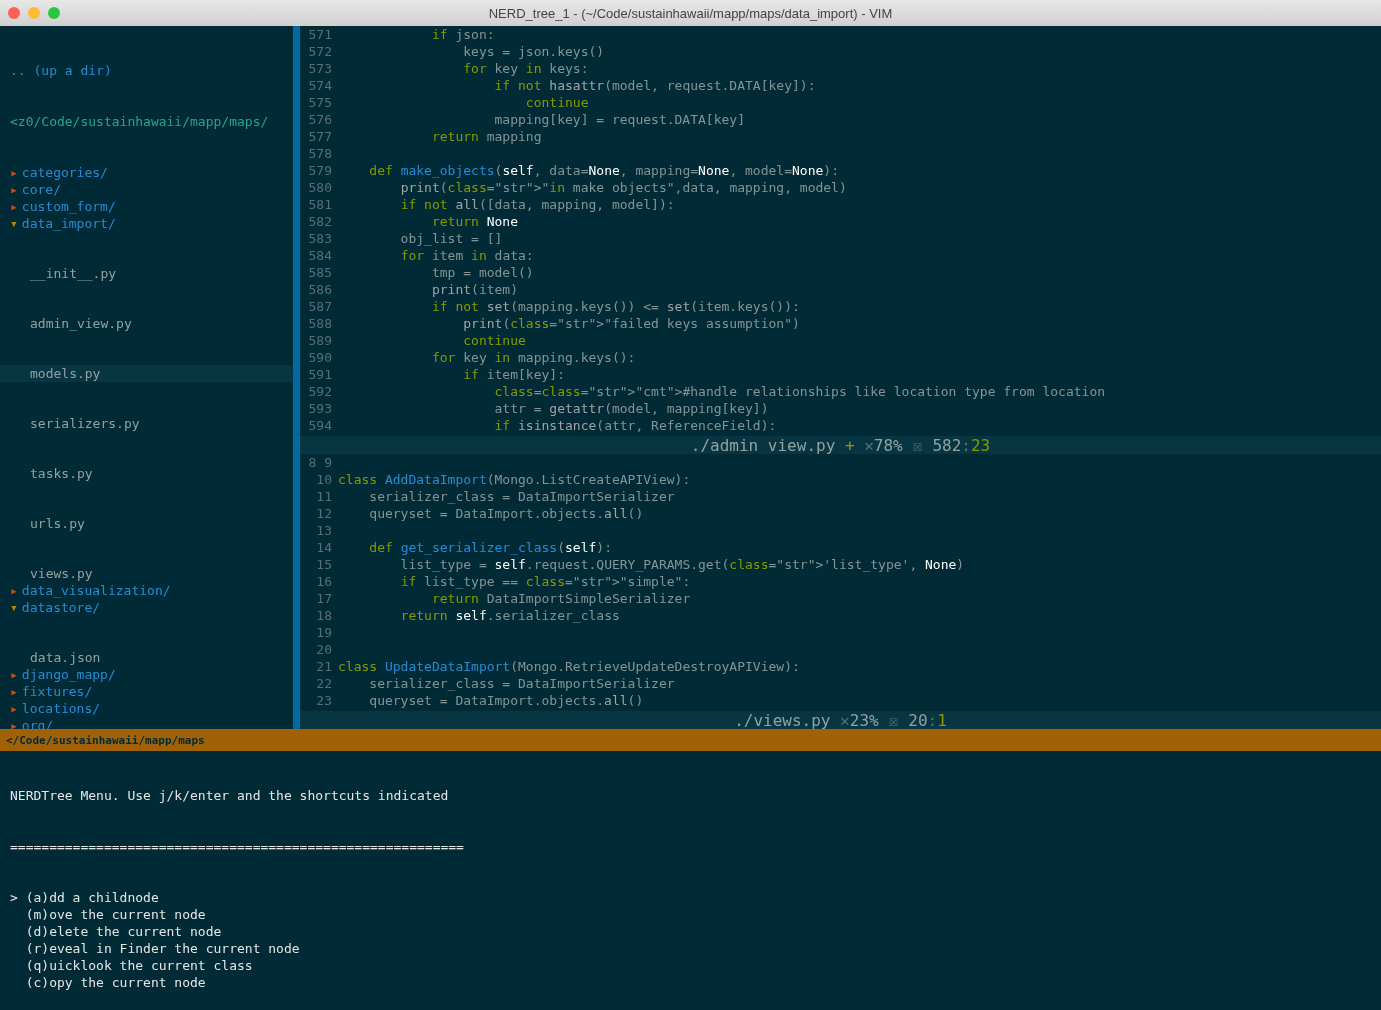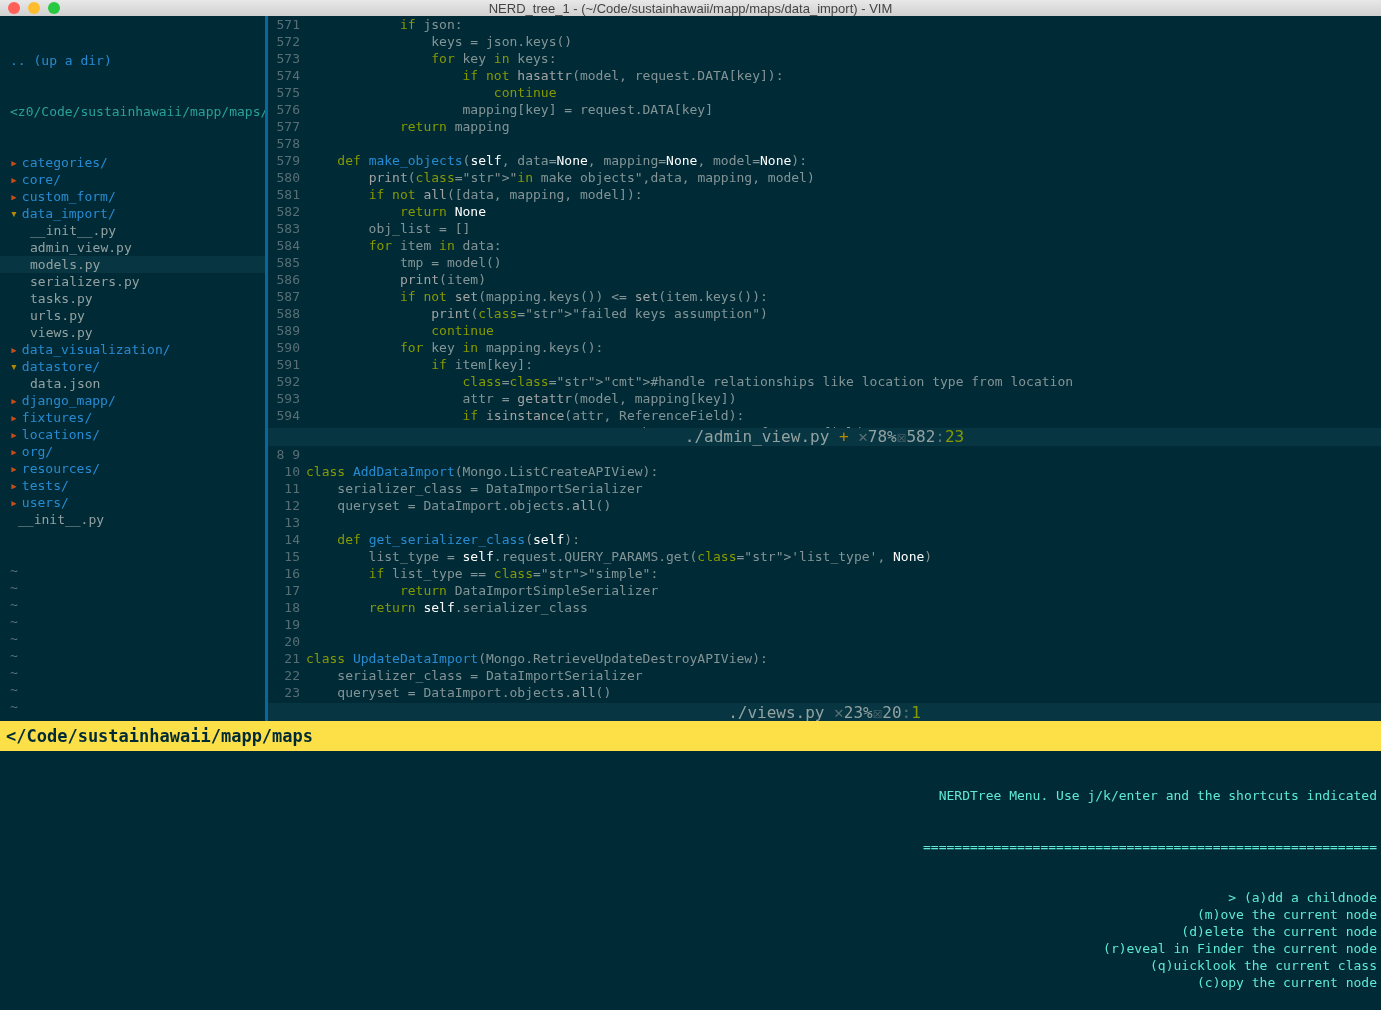--- a/index.html
+++ b/index.html
@@ -8,77 +8,77 @@
   font-size: 13px;
   background: #002b36;
   color: #839496;
   width: 1381px;
   height: 1010px;
   overflow: hidden;
   display: flex;
   flex-direction: column;
 }
 .titlebar {
-  height: 16px;
+  height: 26px;
   background: linear-gradient(#e8e8e8, #d0d0d0);
   display: flex;
   align-items: center;
   padding: 0 8px;
   position: relative;
 }
 .traffic-lights { display: flex; gap: 8px; }
 .light { width: 12px; height: 12px; border-radius: 50%; }
 .light.red { background: #ff5f57; }
 .light.yellow { background: #febc2e; }
 .light.green { background: #28c840; }
 .window-title {
   position: absolute; left: 0; right: 0; text-align: center;
   color: #444; font-size: 13px; font-family: -apple-system, sans-serif;
   pointer-events: none;
 }
 .main-area { flex: 1; display: flex; min-height: 0; }
 .nerdtree {
-  width: 268px; background: #002b36; border-right: 3px solid #0369a1;
+  width: 300px; background: #002b36; border-right: 7px solid #0369a1;
   padding: 2px 0; white-space: pre; overflow: hidden; line-height: 17px;
 }
 .nt-line { padding: 0 10px; }
 .nt-up { color: #268bd2; }
 .nt-path { color: #2aa198; }
 .nt-exp { color: #cb4b16; padding-right: 4px; }
 .nt-exp.open { color: #b58900; }
 .nt-dir { color: #268bd2; margin-top: 36px; }
-.nt-file { color: #93a1a1; padding-left: 18px; }
+.nt-file { color: #93a1a1; padding-left: 18px; margin-top: 33px; }
 .nt-file.sel { background: #073642; display: block; }
 .nt-file.indent { padding-left: 30px; }
 .tilde { color: #586e75; padding-left: 10px; }
 .editor-stack { flex: 1; display: flex; flex-direction: column; min-width: 0; }
 .code-pane { flex: 1; display: flex; overflow: hidden; background: #002b36; line-height: 17px; }
 .gutter {
   width: 38px; text-align: right; padding-right: 6px;
   color: #586e75; background: #002b36; user-select: none;
 }
 .code { flex: 1; white-space: pre; overflow: hidden; }
 .statusline {
   height: 18px; background: #073642; color: #93a1a1;
   display: flex; align-items: center; padding: 0 6px;
   font-size: 16px; justify-content: center;
 }
 .statusline .fname { color: #93a1a1; }
 .statusline .mod { color: #b58900; }
-.statusline .right { display: flex; gap: 0; }
+.statusline .right { display: flex; gap: 10px; }
 .statusline .pos { }
 .statusline .colnum { color: #859900; }
 .bottom-status {
-  height: 30px; background: #fde047; color: #002b36;
-  display: flex; align-items: center; padding: 0 6px; font-size: 17px;
+  height: 22px; background: #a16207; color: #002b36;
+  display: flex; align-items: center; padding: 0 6px; font-size: 11px;
   font-weight: bold; justify-content: space-between;
 }
 .nerdtree-menu {
-  background: #002b36; color: #5eead4; padding: 2px 4px;
-  line-height: 17px; white-space: pre; text-align: right;
+  background: #002b36; color: #e5e5e5; padding: 2px 10px;
+  line-height: 17px; white-space: pre;
 }
 
 .kw { color: #859900; }
 .fn { color: #268bd2; }
 .builtin { color: #a3a3a3; }
 .const { color: #ffffff; }
 </style>
 </head>
 <body>
 

